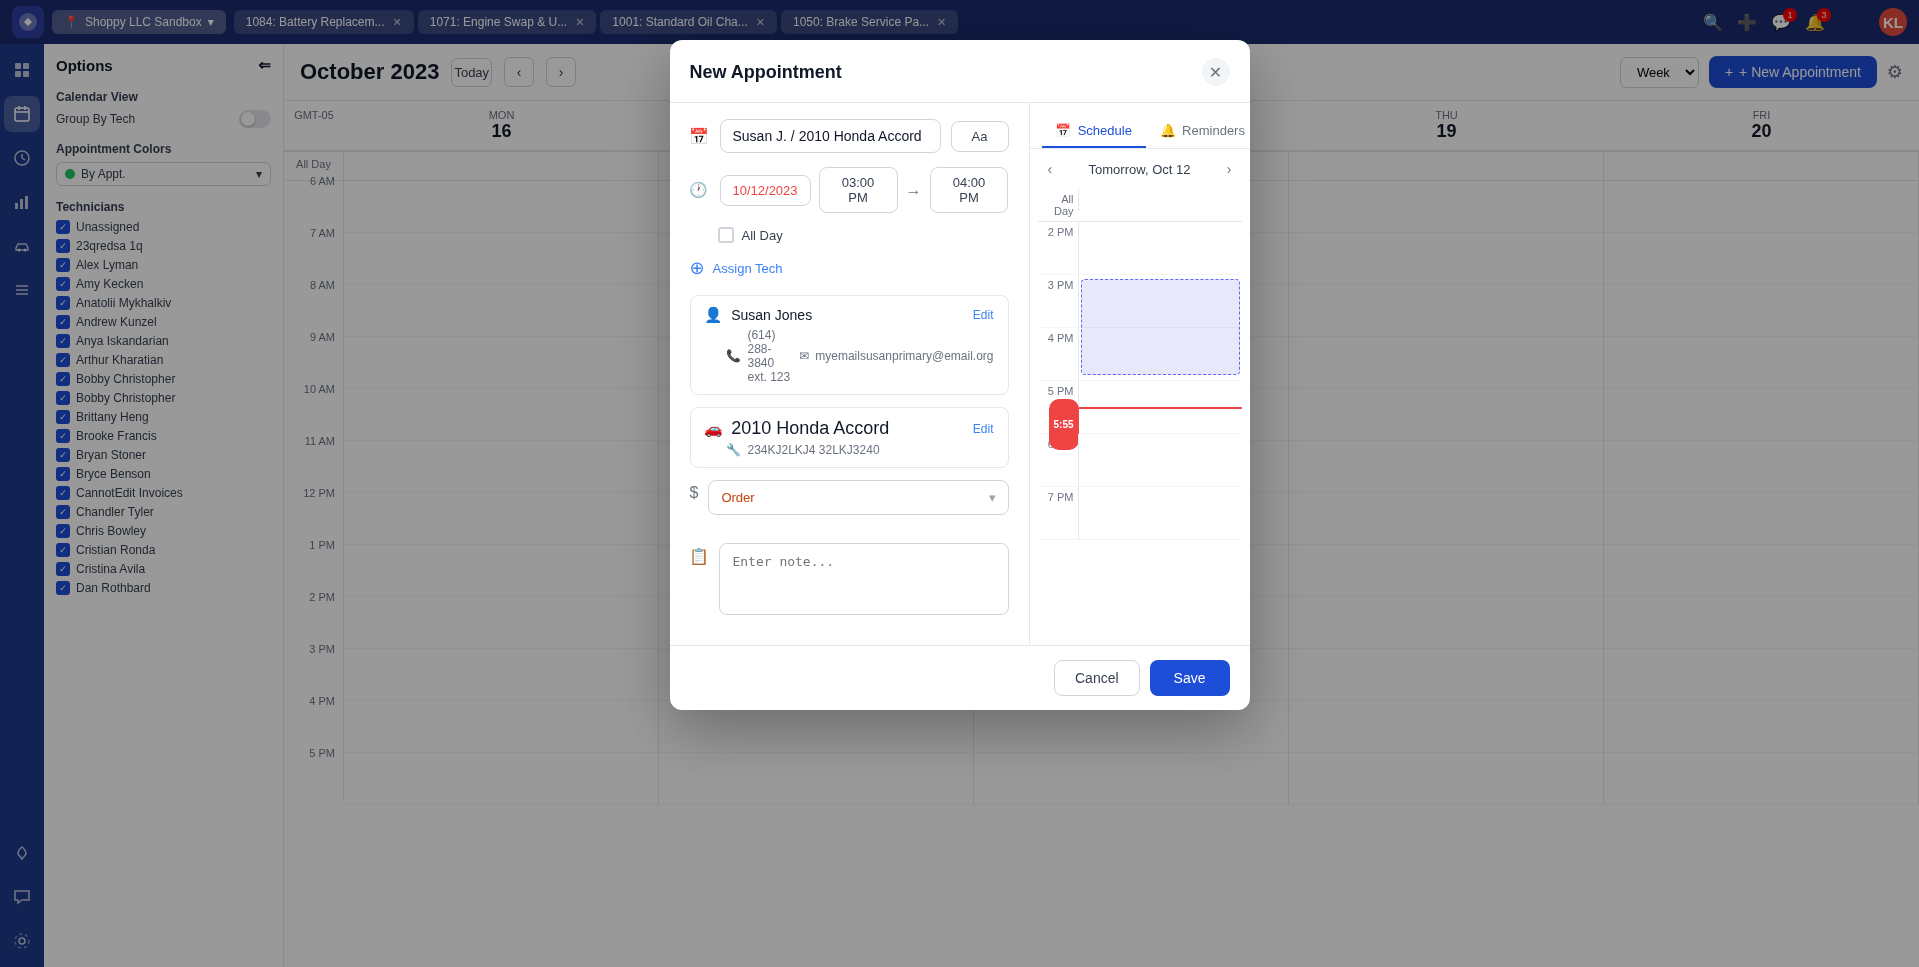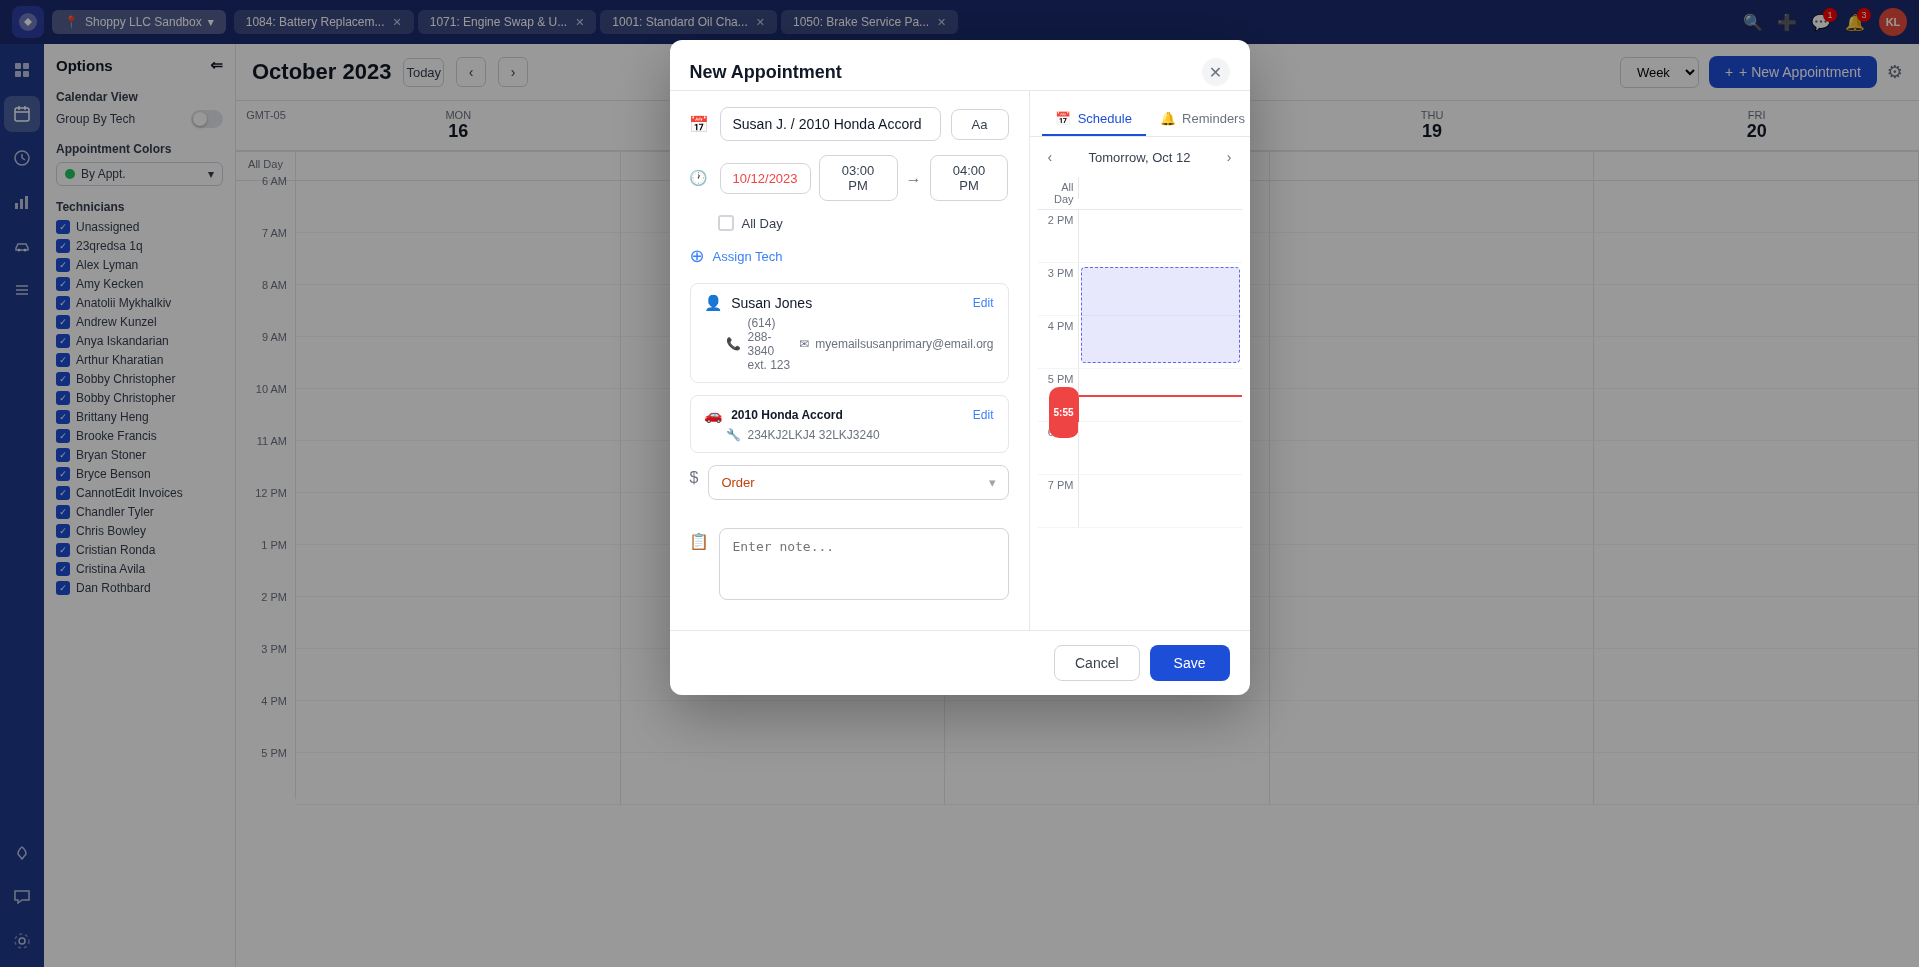--- a/index.html
+++ b/index.html
@@ -13,33 +13,33 @@
     .topbar-tabs { display: flex; align-items: center; gap: 4px; flex: 1; overflow: hidden; }
     .topbar-tab {
       display: flex; align-items: center; gap: 6px; background: rgba(255,255,255,0.15); color: white;
       padding: 5px 12px; border-radius: 6px; font-size: 12px; white-space: nowrap; cursor: pointer;
     }
     .topbar-tab.active { background: rgba(255,255,255,0.25); }
     .topbar-tab-close { color: rgba(255,255,255,0.7); font-size: 11px; margin-left: 2px; cursor: pointer; }
     .topbar-actions { display: flex; align-items: center; gap: 14px; margin-left: auto; }
     .topbar-icon { color: white; font-size: 16px; cursor: pointer; position: relative; }
     .badge { position: absolute; top: -5px; right: -6px; background: red; color: white; border-radius: 50%; width: 14px; height: 14px; font-size: 9px; display: flex; align-items: center; justify-content: center; }
-    .topbar-avatar { width: 28px; height: 28px; border-radius: 50%; background: #e74c3c; color: white; display: flex; align-items: center; justify-content: center; font-size: 11px; font-weight: bold; }
+    .topbar-avatar { width: 28px; height: 28px; border-radius: 50%; background: #e74c3c; color: white; display: flex; align-items: center; justify-content: center; font-size: 15px; font-weight: bold; margin-left: 40px; }
 
     
     .layout { display: flex; height: calc(100vh - 44px); }
 
     
     .left-nav { width: 44px; background: #1e3a8a; display: flex; flex-direction: column; align-items: center; padding: 8px 0; gap: 8px; flex-shrink: 0; }
     .nav-icon { width: 36px; height: 36px; border-radius: 8px; display: flex; align-items: center; justify-content: center; color: rgba(255,255,255,0.7); font-size: 16px; cursor: pointer; }
     .nav-icon.active { background: rgba(255,255,255,0.2); color: white; }
     .nav-spacer { flex: 1; }
 
     
-    .sidebar { width: 192px; background: white; border-right: 1px solid #e5e7eb; padding: 12px; overflow-y: auto; flex-shrink: 0; }
+    .sidebar { width: 240px; background: white; border-right: 1px solid #e5e7eb; padding: 12px; overflow-y: auto; flex-shrink: 0; }
     .sidebar-title { font-size: 15px; font-weight: 600; color: #111827; display: flex; align-items: center; justify-content: space-between; margin-bottom: 16px; }
     .sidebar-section { margin-bottom: 14px; }
     .sidebar-section-title { font-size: 12px; font-weight: 600; color: #374151; margin-bottom: 6px; }
     .sidebar-row { display: flex; align-items: center; justify-content: space-between; margin-bottom: 6px; }
     .sidebar-label { font-size: 12px; color: #374151; }
     .toggle { width: 32px; height: 18px; border-radius: 9px; background: #e5e7eb; position: relative; cursor: pointer; }
     .toggle-knob { width: 14px; height: 14px; border-radius: 50%; background: white; position: absolute; top: 2px; left: 2px; box-shadow: 0 1px 3px rgba(0,0,0,0.3); }
     .color-select { display: flex; align-items: center; gap: 6px; border: 1px solid #d1d5db; border-radius: 6px; padding: 4px 8px; font-size: 12px; color: #374151; cursor: pointer; width: 100%; }
     .color-dot { width: 10px; height: 10px; border-radius: 50%; background: #22c55e; }
     .tech-list { display: flex; flex-direction: column; gap: 5px; }
@@ -69,21 +69,21 @@
     .all-day-row { display: grid; grid-template-columns: 60px repeat(5, 1fr); border-bottom: 1px solid #e5e7eb; }
     .all-day-label { padding: 6px; font-size: 11px; color: #6b7280; text-align: center; border-right: 1px solid #e5e7eb; }
     .all-day-cell { border-right: 1px solid #e5e7eb; height: 28px; }
     .time-grid { display: grid; grid-template-columns: 60px repeat(5, 1fr); }
     .time-label { padding: 4px 8px; font-size: 11px; color: #6b7280; text-align: right; border-right: 1px solid #e5e7eb; height: 52px; display: flex; align-items: flex-start; justify-content: flex-end; padding-top: 0; margin-top: -6px; }
     .time-cell { border-right: 1px solid #e5e7eb; border-bottom: 1px solid #f3f4f6; height: 52px; position: relative; }
 
     
     .modal-overlay { position: fixed; inset: 0; background: rgba(0,0,0,0.4); z-index: 100; display: flex; align-items: flex-start; justify-content: center; padding-top: 40px; }
     .modal { background: white; border-radius: 12px; width: 580px; max-height: 90vh; overflow: hidden; box-shadow: 0 20px 60px rgba(0,0,0,0.3); display: flex; flex-direction: column; }
-    .modal-header { display: flex; align-items: center; justify-content: space-between; padding: 18px 20px 4px; border-bottom: 1px solid #e5e7eb; }
+    .modal-header { display: flex; align-items: center; justify-content: space-between; padding: 18px 20px 16px; border-bottom: 1px solid #e5e7eb; }
     .modal-title { font-size: 18px; font-weight: 600; color: #111827; }
     .modal-close { width: 28px; height: 28px; border-radius: 50%; border: none; background: #f3f4f6; cursor: pointer; display: flex; align-items: center; justify-content: center; font-size: 16px; color: #6b7280; }
     .modal-body { display: flex; flex: 1; overflow: hidden; }
     .modal-left { flex: 1; padding: 16px 20px; overflow-y: auto; border-right: 1px solid #e5e7eb; }
     .modal-right { width: 220px; overflow-y: auto; }
     .modal-footer { padding: 14px 20px; border-top: 1px solid #e5e7eb; display: flex; justify-content: flex-end; gap: 10px; }
 
     
     .form-row { display: flex; align-items: center; gap: 10px; margin-bottom: 14px; }
     .form-icon { color: #6b7280; font-size: 16px; flex-shrink: 0; width: 20px; }
@@ -104,21 +104,21 @@
     .customer-name-row { display: flex; align-items: center; gap: 8px; }
     .customer-icon { color: #9ca3af; font-size: 15px; }
     .customer-name { font-size: 14px; color: #111827; font-weight: 500; }
     .edit-link { color: #3b82f6; font-size: 12px; cursor: pointer; }
     .customer-info { font-size: 12px; color: #6b7280; padding-left: 22px; display: flex; align-items: center; gap: 6px; }
 
     .vehicle-card { border: 1px solid #e5e7eb; border-radius: 8px; padding: 10px 14px; margin-bottom: 12px; }
     .vehicle-header { display: flex; align-items: center; justify-content: space-between; margin-bottom: 4px; }
     .vehicle-name-row { display: flex; align-items: center; gap: 8px; }
     .vehicle-icon { color: #9ca3af; font-size: 15px; }
-    .vehicle-name { font-size: 12px; color: #111827; font-weight: 700; }
+    .vehicle-name { font-size: 18px; color: #111827; font-weight: 400; }
     .vehicle-info { font-size: 12px; color: #6b7280; padding-left: 22px; display: flex; align-items: center; gap: 6px; }
 
     .order-select { width: 100%; padding: 9px 12px; border: 1px solid #d1d5db; border-radius: 8px; font-size: 13px; color: #9ca3af; background: white; cursor: pointer; display: flex; align-items: center; justify-content: space-between; margin-bottom: 14px; }
     .note-input { width: 100%; padding: 10px 12px; border: 1px solid #d1d5db; border-radius: 8px; font-size: 13px; color: #374151; resize: none; height: 72px; }
 
     .form-section { display: flex; align-items: flex-start; gap: 10px; margin-bottom: 14px; }
 
     
     .schedule-tabs { display: flex; border-bottom: 1px solid #e5e7eb; padding: 12px 12px 0; gap: 0; }
     .schedule-tab { display: flex; align-items: center; gap: 6px; padding: 8px 14px; font-size: 13px; border-bottom: 2px solid transparent; cursor: pointer; color: #6b7280; }

